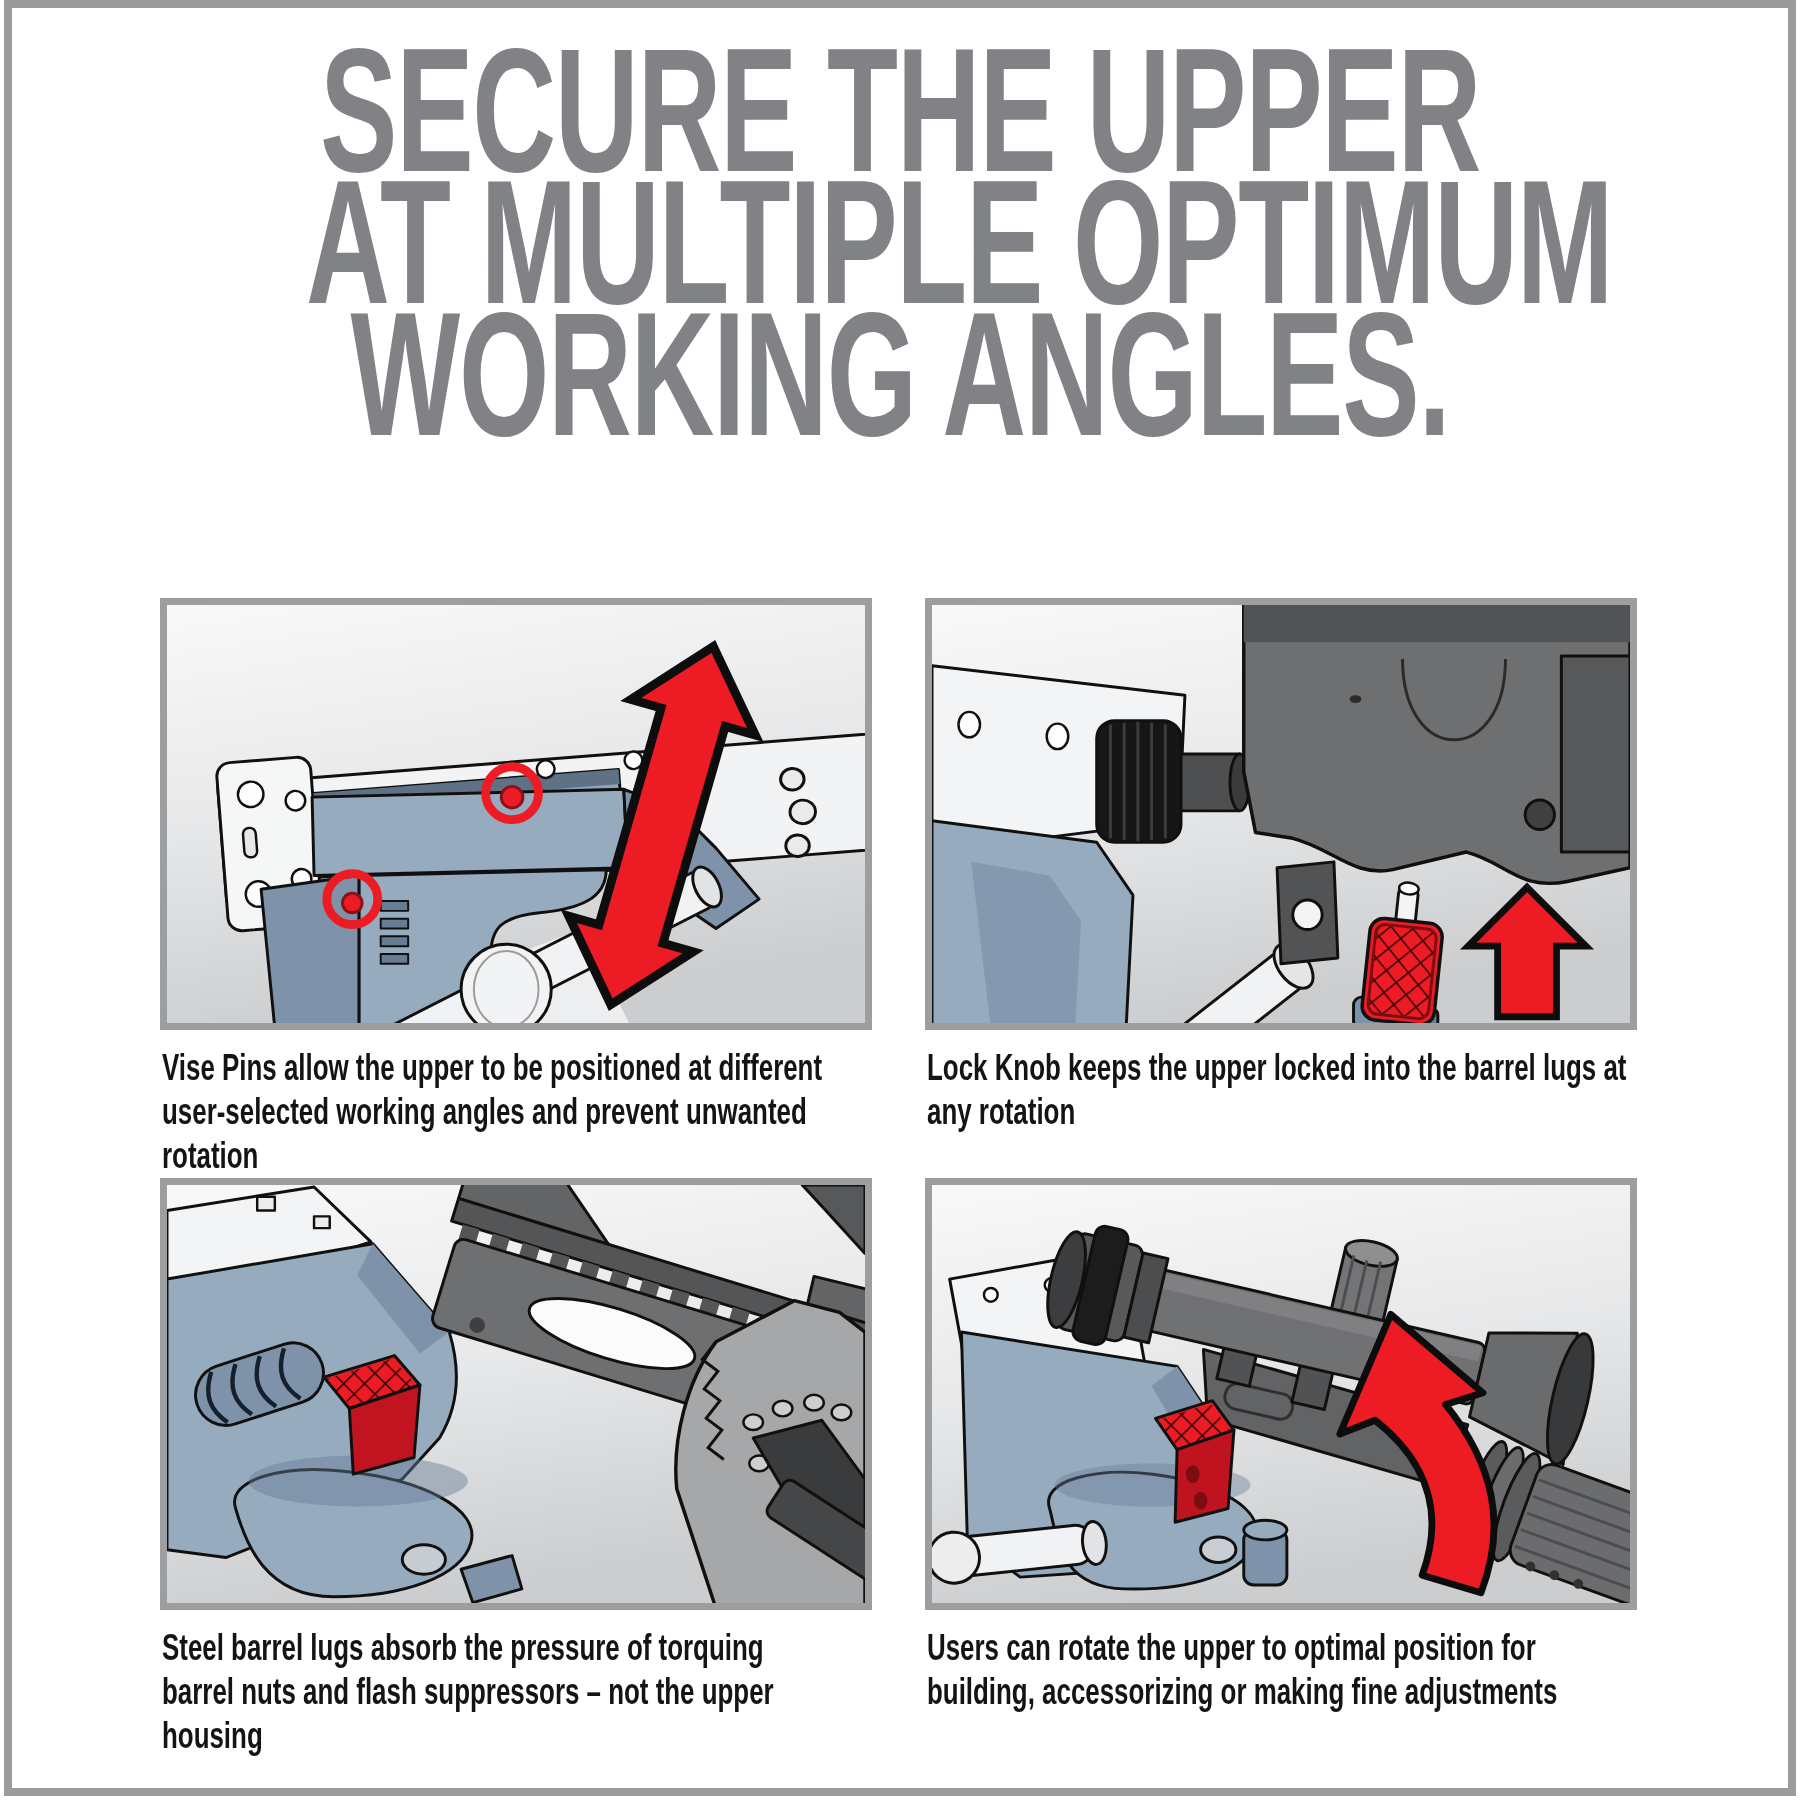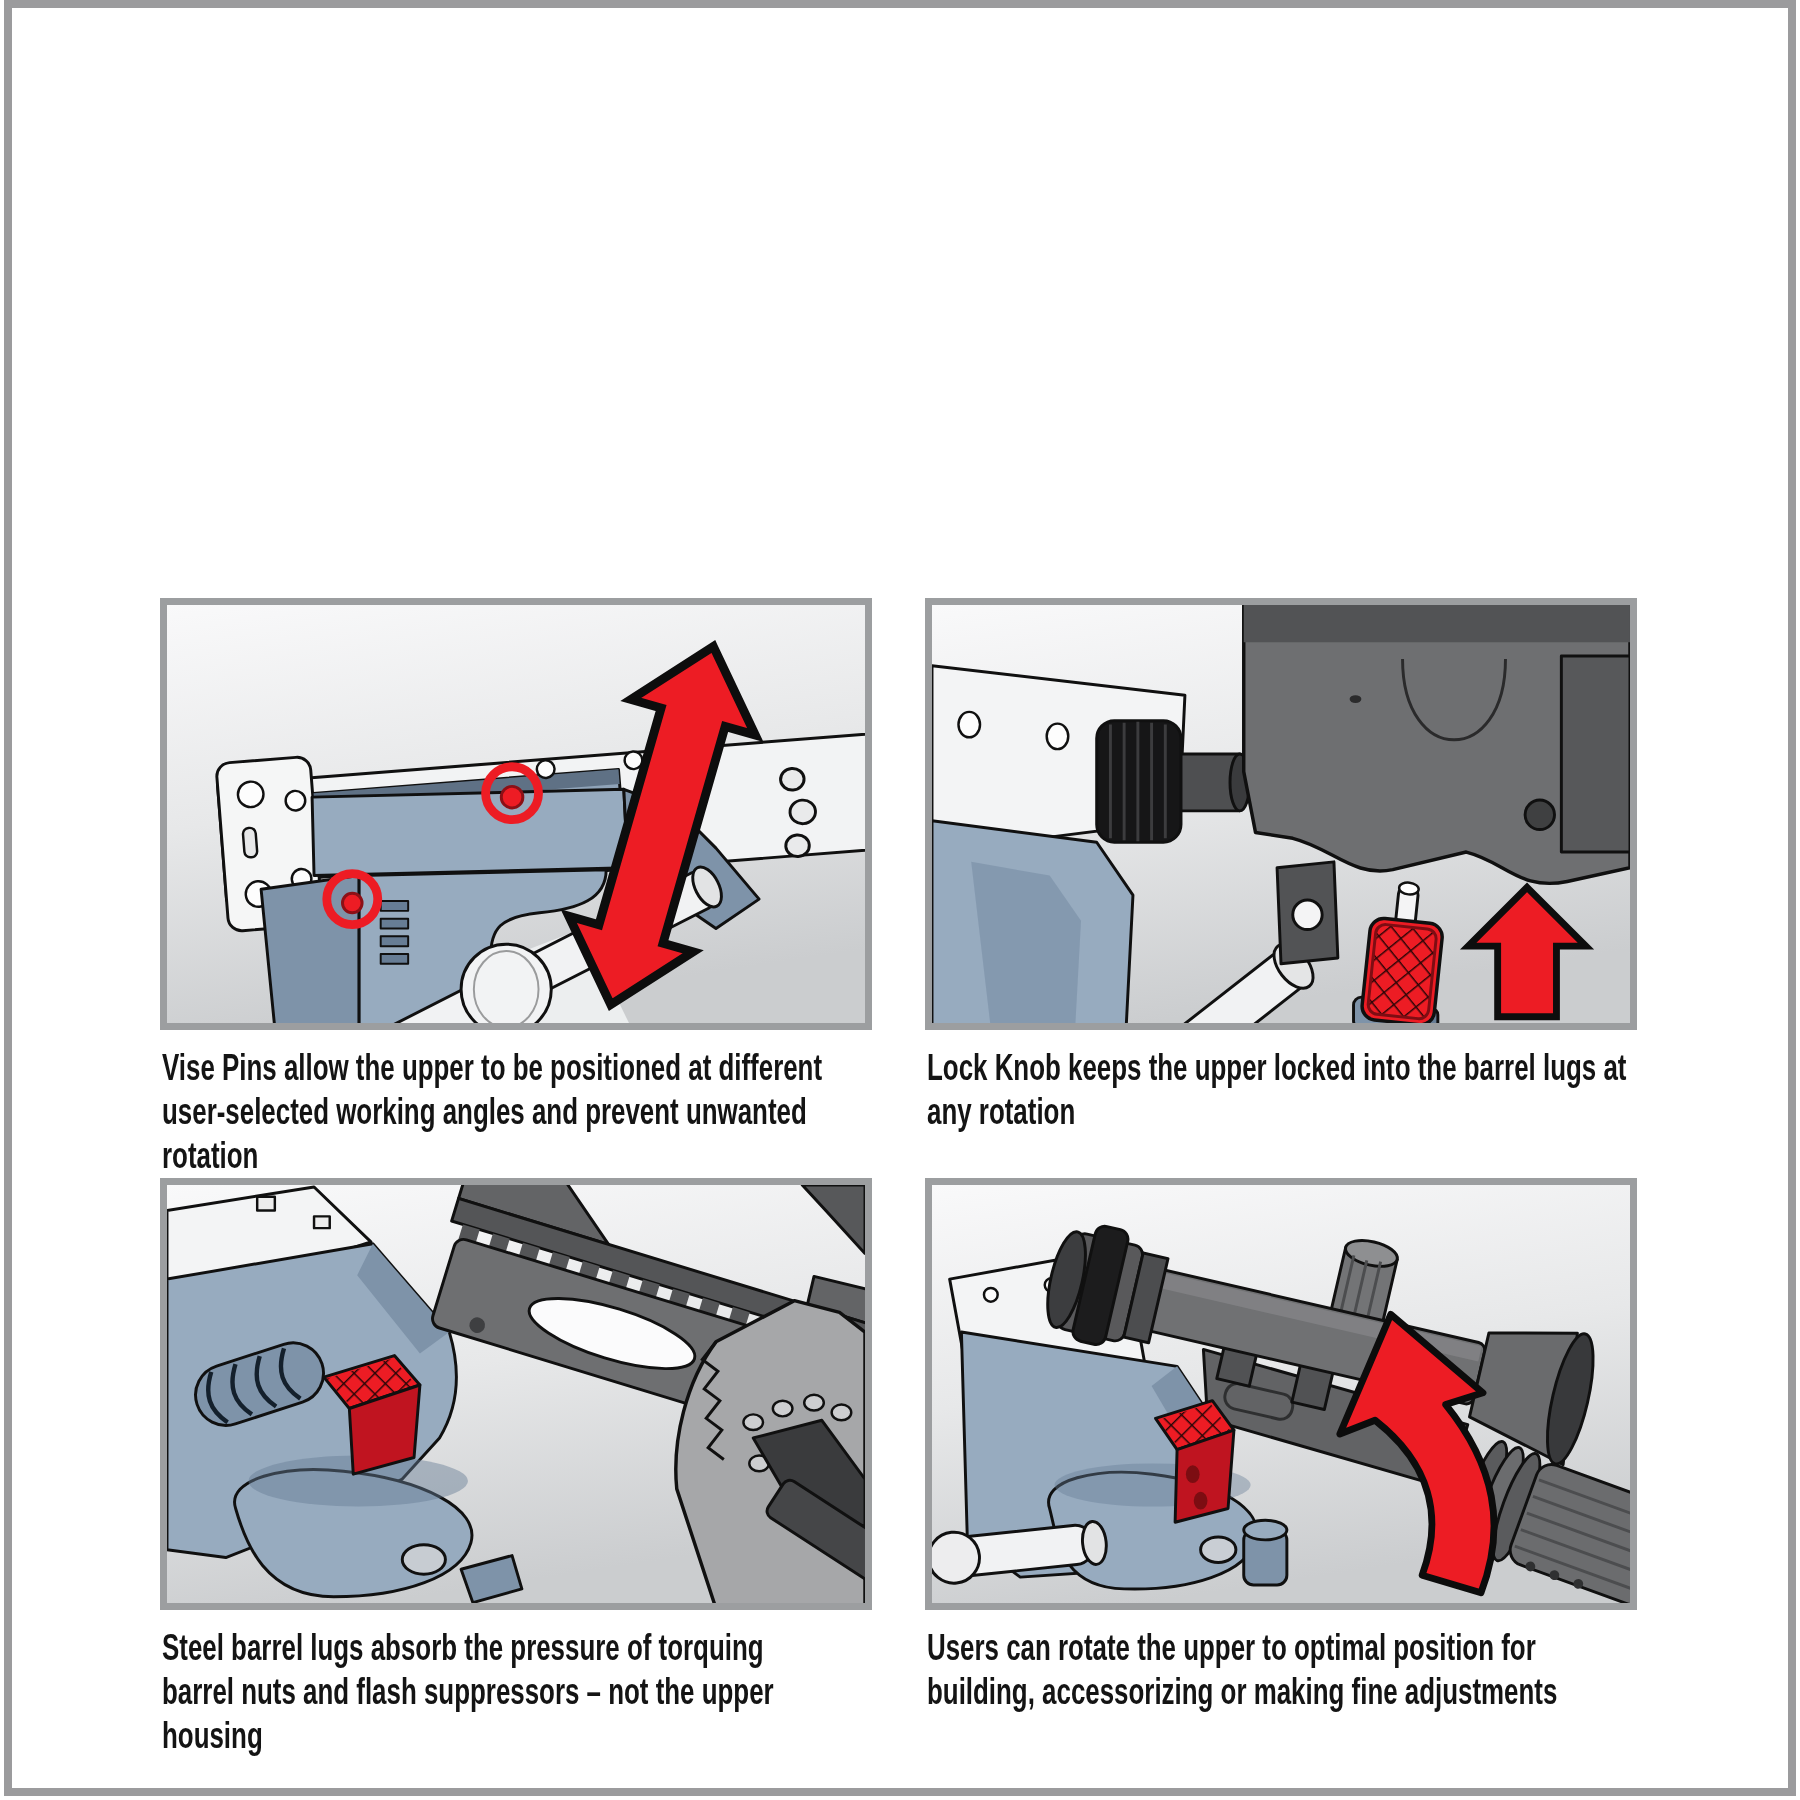--- a/index.html
+++ b/index.html
@@ -33,20 +33,25 @@
   #caption-3{left:162px;top:1626px;}
   #caption-4{left:927px;top:1626px;}
   .ol{stroke:#101010;stroke-linejoin:round;}
 </style>
 </head>
 <body>
 
 <div class="page">
   <div class="frame"></div>
 
+  <h1 class="headline">
+    <span class="hline">SECURE THE UPPER</span>
+    <span class="hline">AT MULTIPLE OPTIMUM</span>
+    <span class="hline">WORKING ANGLES.</span>
+  </h1>
 
   <div class="panel" id="panel-1">
     <svg viewBox="0 0 712 432">
       <defs>
         <linearGradient id="g1" x1="0" y1="0" x2="0.25" y2="1">
           <stop offset="0" stop-color="#f9f9fa"></stop>
             <stop offset="0.5" stop-color="#e7e8e9"></stop>
             <stop offset="1" stop-color="#cbcdcf"></stop>
         </linearGradient>
       </defs>

